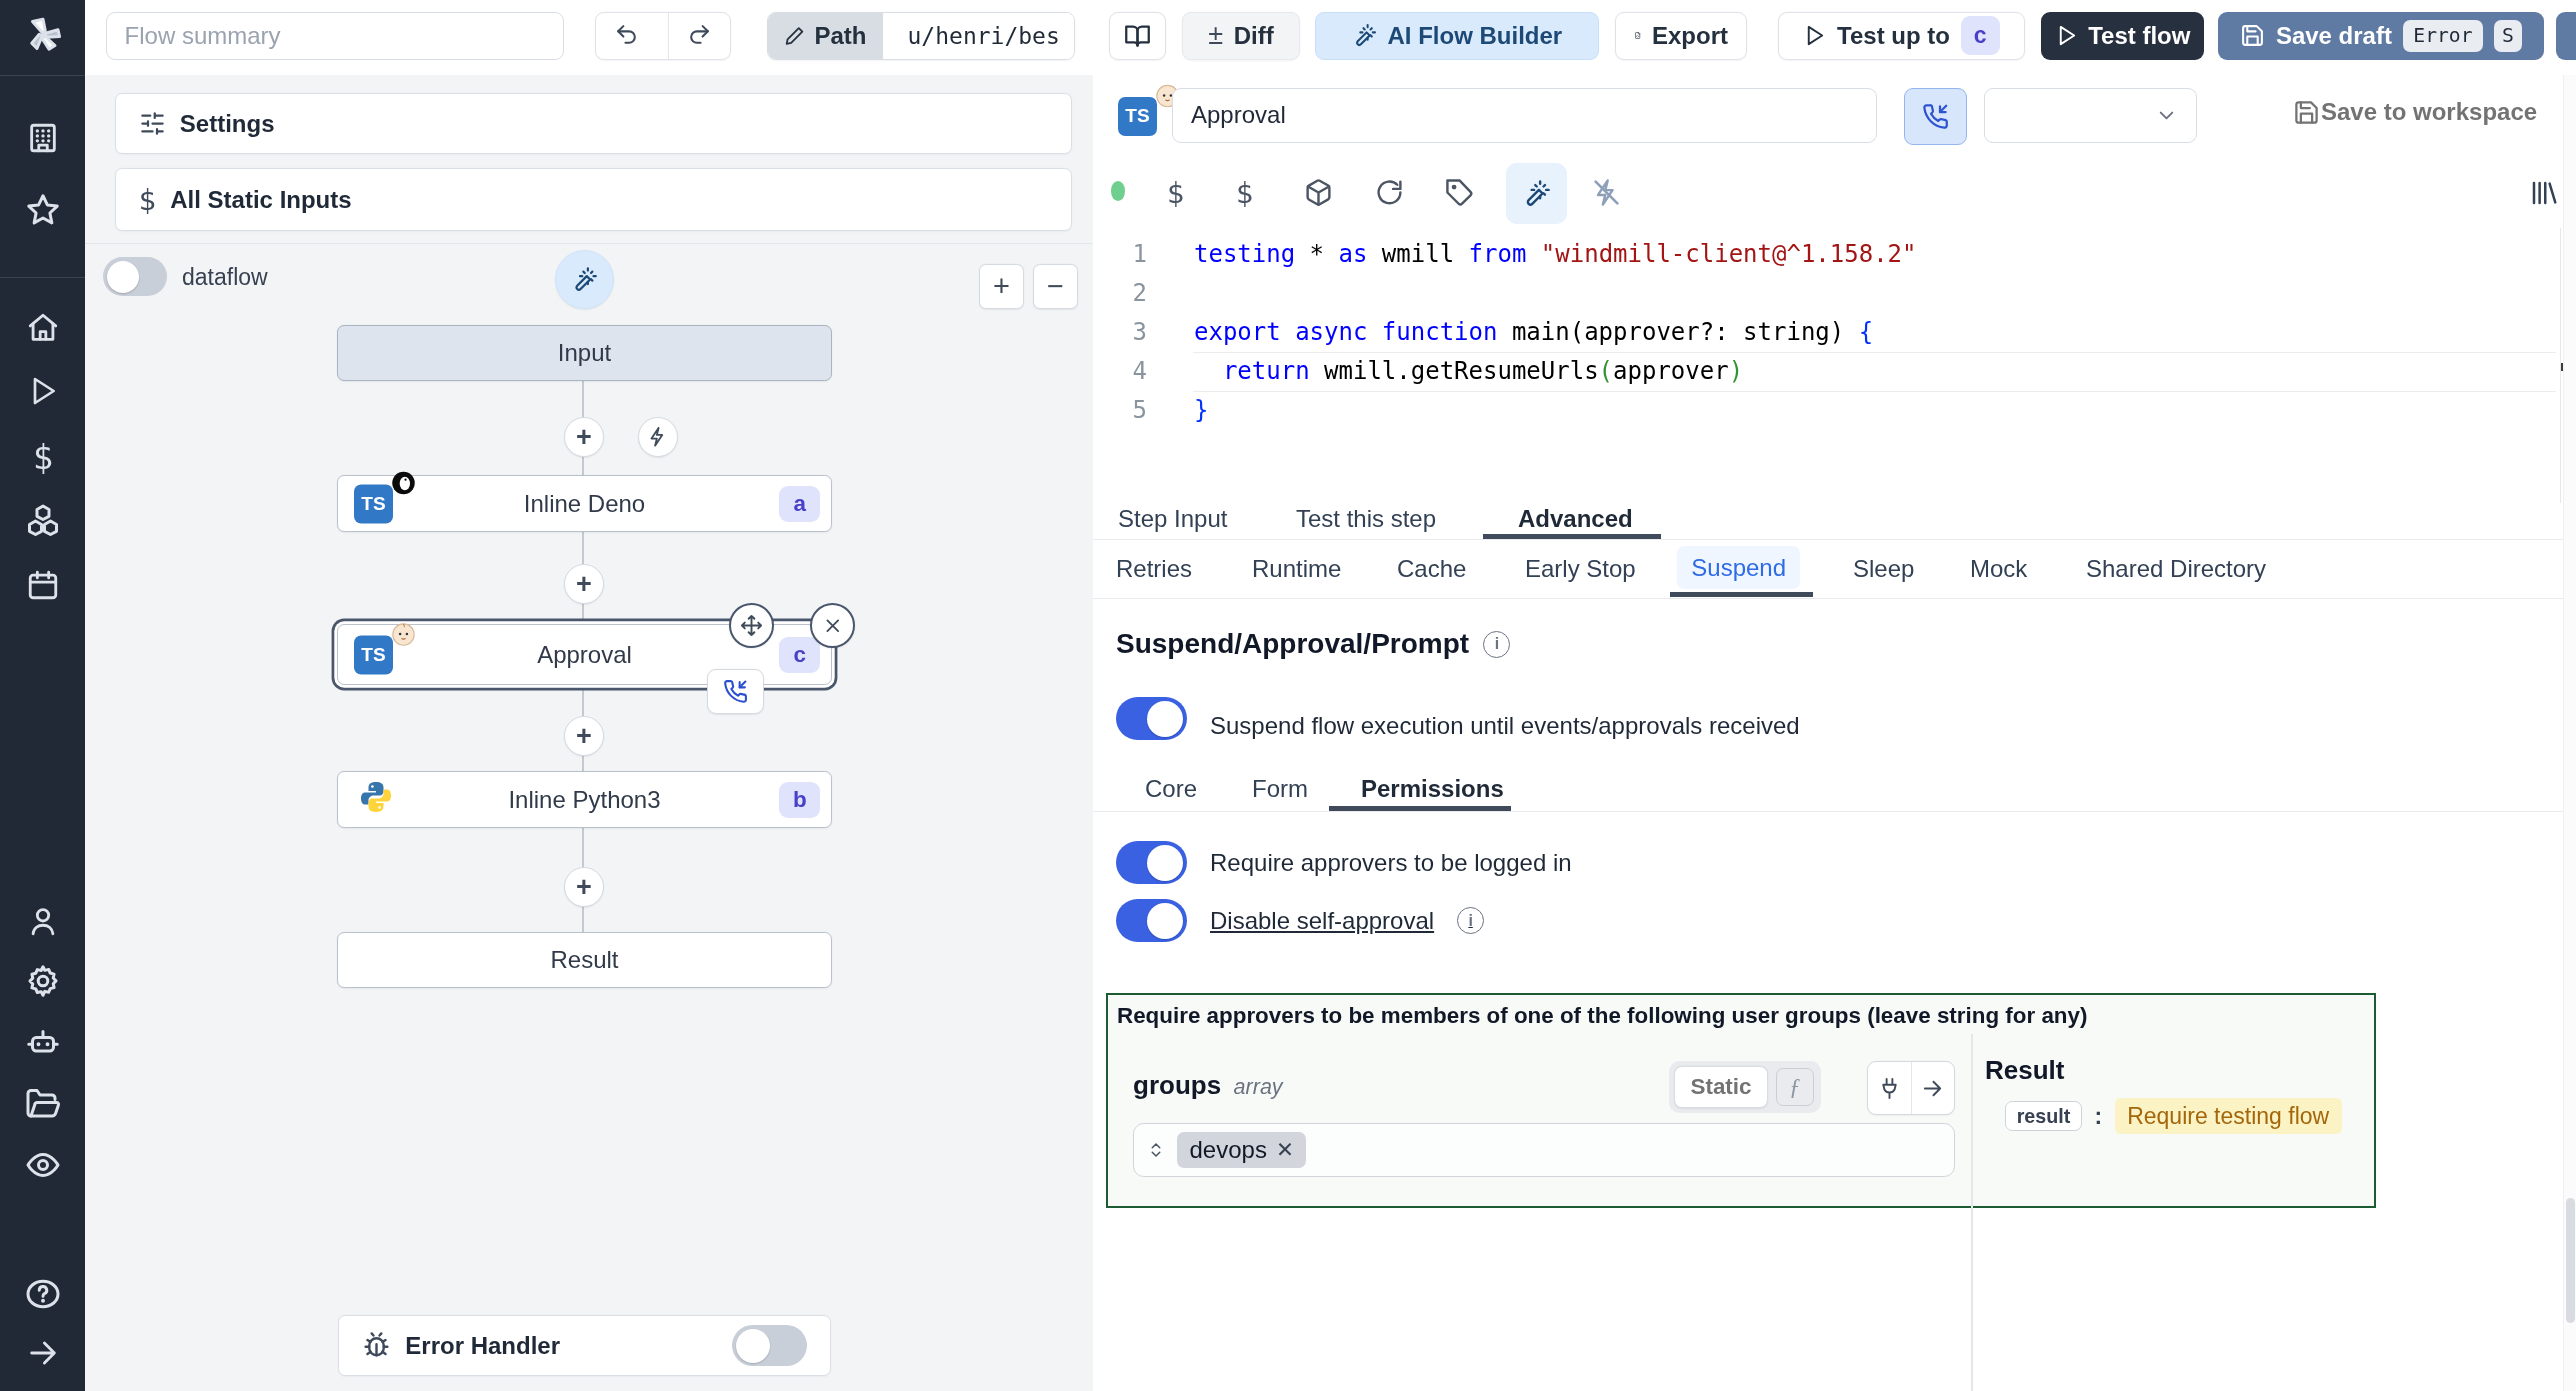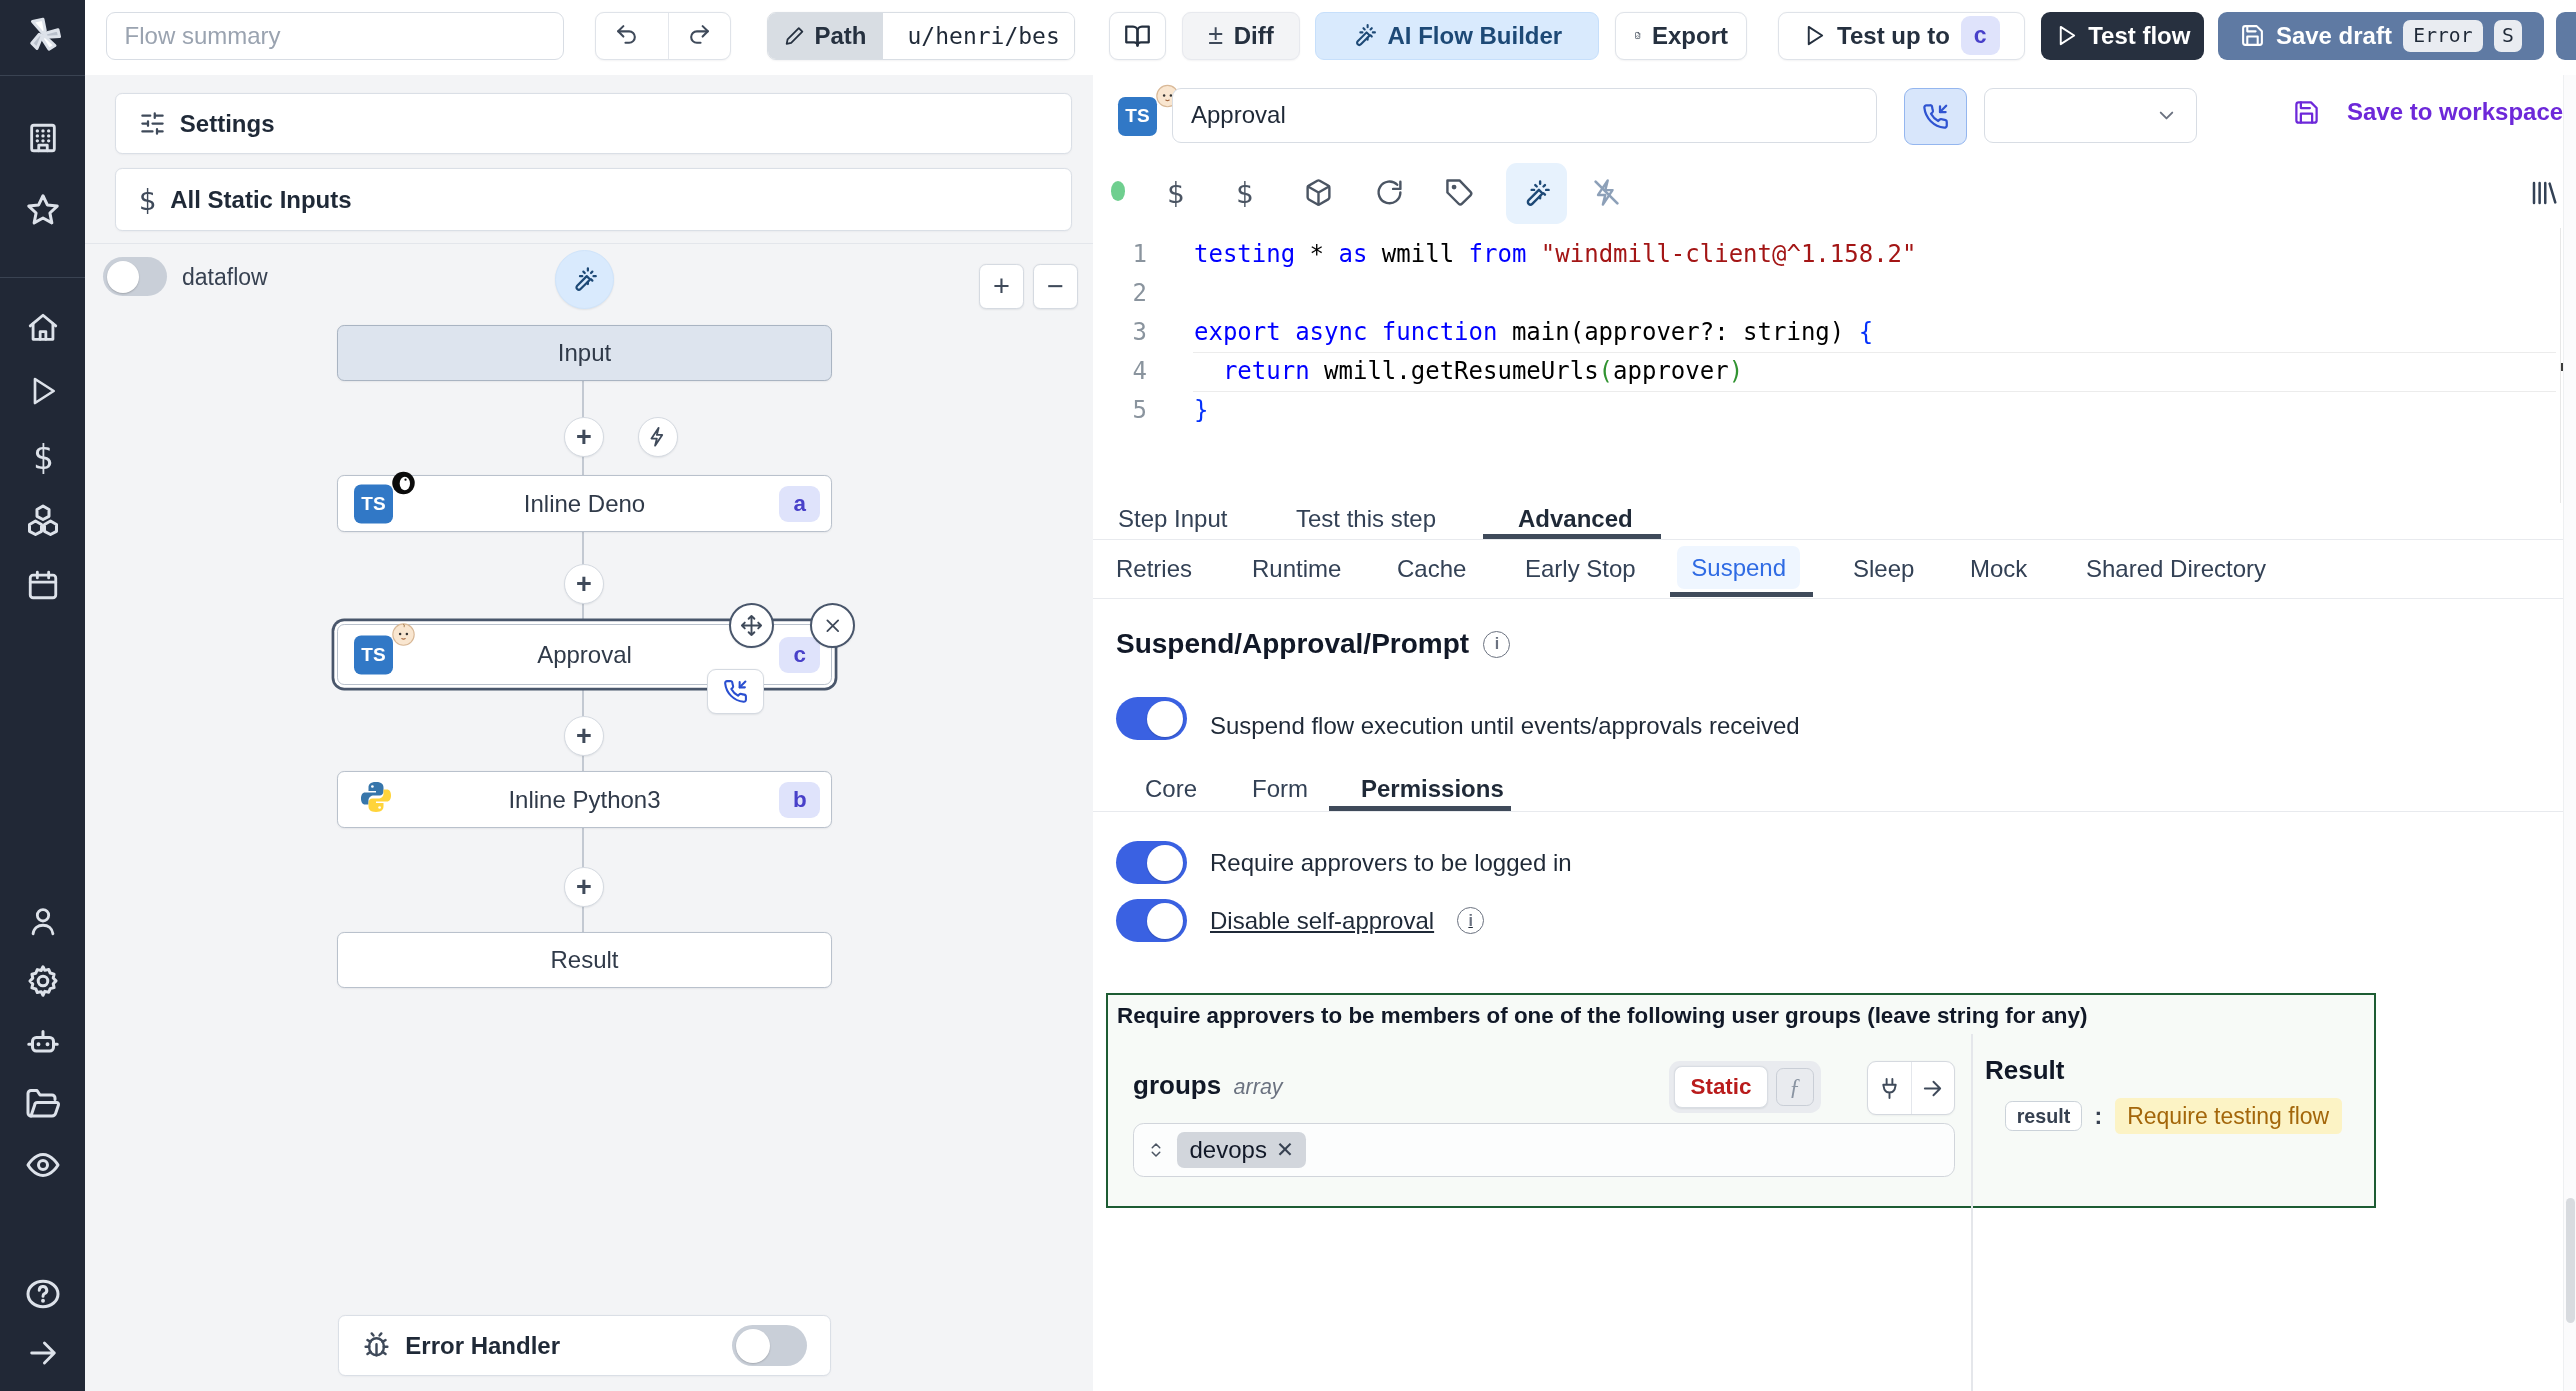--- a/index.html
+++ b/index.html
@@ -422,21 +422,21 @@
           <path d="M16 3v5h5"></path>
           <path d="M21.5 2.5L16 8"></path>
           <path d="M22 16.9v3a2 2 0 0 1-2.2 2A19.8 19.8 0 0 1 2.1 4.2 2 2 0 0 1 4 2h3a2 2 0 0 1 2 1.7c.1.9.3 1.8.6 2.6a2 2 0 0 1-.4 2.1L8 9.6a16 16 0 0 0 6.4 6.4l1.2-1.2a2 2 0 0 1 2.1-.4c.8.3 1.7.5 2.6.6a2 2 0 0 1 1.7 2z"></path>
         </svg>
     </div>
     <div class="hdrinput" style="left:891px;top:12.5px;width:213px;height:55px;justify-content:flex-end;color:#6b7280;">
       <svg class="ic" width="23" height="23" viewBox="0 0 24 24">
           <path d="M6 9l6 6 6-6"></path>
         </svg>
     </div>
-    <div style="position:absolute;left:1200px;top:23px;display:flex;align-items:center;gap:27px;font-size:24px;font-weight:700;color:#6d28d9;">
+    <div style="position:absolute;left:1200px;top:23px;display:flex;align-items:center;gap:1px;font-size:24px;font-weight:700;color:#737373;">
       <svg class="ic" width="27" height="27" viewBox="0 0 24 24">
           <path d="M19 21H5a2 2 0 0 1-2-2V5a2 2 0 0 1 2-2h11l5 5v11a2 2 0 0 1-2 2z"></path>
           <path d="M17 21v-8H7v8M7 3v5h8"></path>
         </svg>
       <span>Save to workspace</span>
     </div>
 
     <span class="abs" style="left:18px;top:106px;width:14.3px;height:19.7px;border-radius:50%;background:#6fcf8f;"></span>
     <span class="iconrow-ic" style="left:63px;font-family:'DejaVu Sans Mono',monospace;font-size:29px;">$</span>
     <span class="iconrow-ic" style="left:132px;font-family:'DejaVu Sans Mono',monospace;font-size:29px;">$</span>
@@ -545,21 +545,21 @@
     <div class="greenbox"></div>
     <span style="position:absolute;left:24px;top:928px;font-size:22.4px;font-weight:700;color:#111827;">Require approvers to be members of one of the following user groups (leave string for any)</span>
 
     <span class="abs" style="left:878px;top:959px;width:1.8px;height:358px;background:#e5e7eb;"></span>
 
     <div style="position:absolute;left:40px;top:995px;display:flex;align-items:baseline;gap:12.5px;">
       <span style="font-size:26px;font-weight:700;color:#111827;">groups</span>
       <span style="font-size:21.5px;font-style:italic;color:#6b7280;">array</span>
     </div>
     <div style="position:absolute;left:576px;top:986px;width:152px;height:52px;background:#e9ebef;border-radius:10.7px;display:flex;align-items:center;padding:0 4.5px;box-sizing:border-box;gap:7.2px;">
-      <span style="background:#fff;border:0.9px solid #d9dde3;border-radius:8px;box-shadow:0 0.9px 1.8px rgba(16,24,40,.08);font-size:22.4px;font-weight:700;color:#b91c1c;padding:7.2px 16px;">Static</span>
+      <span style="background:#fff;border:0.9px solid #d9dde3;border-radius:8px;box-shadow:0 0.9px 1.8px rgba(16,24,40,.08);font-size:22.4px;font-weight:700;color:#737373;padding:7.2px 16px;">Static</span>
       <span style="width:36px;height:36px;border:0.9px solid #c9ced6;border-radius:7.2px;color:#8a94a2;display:flex;align-items:center;justify-content:center;font-family:'Liberation Serif',serif;font-style:italic;font-size:23px;">ƒ</span>
     </div>
     <div style="position:absolute;left:774px;top:986px;width:86px;height:52px;border:0.9px solid #d5d9df;border-radius:9px;background:#fff;display:flex;box-shadow:0 0.9px 1.8px rgba(16,24,40,.05);">
       <span style="flex:1;display:flex;align-items:center;justify-content:center;color:#3f4a5a;border-right:0.9px solid #e4e7ec;">
         <svg class="ic" width="23" height="23" viewBox="0 0 24 24">
             <path d="M9 2v6M15 2v6M5.5 8h13l-1.2 5a6 6 0 0 1-10.6 0z"></path>
             <path d="M12 17.5V22"></path>
           </svg>
       </span>
       <span style="flex:1;display:flex;align-items:center;justify-content:center;color:#3f4a5a;">

